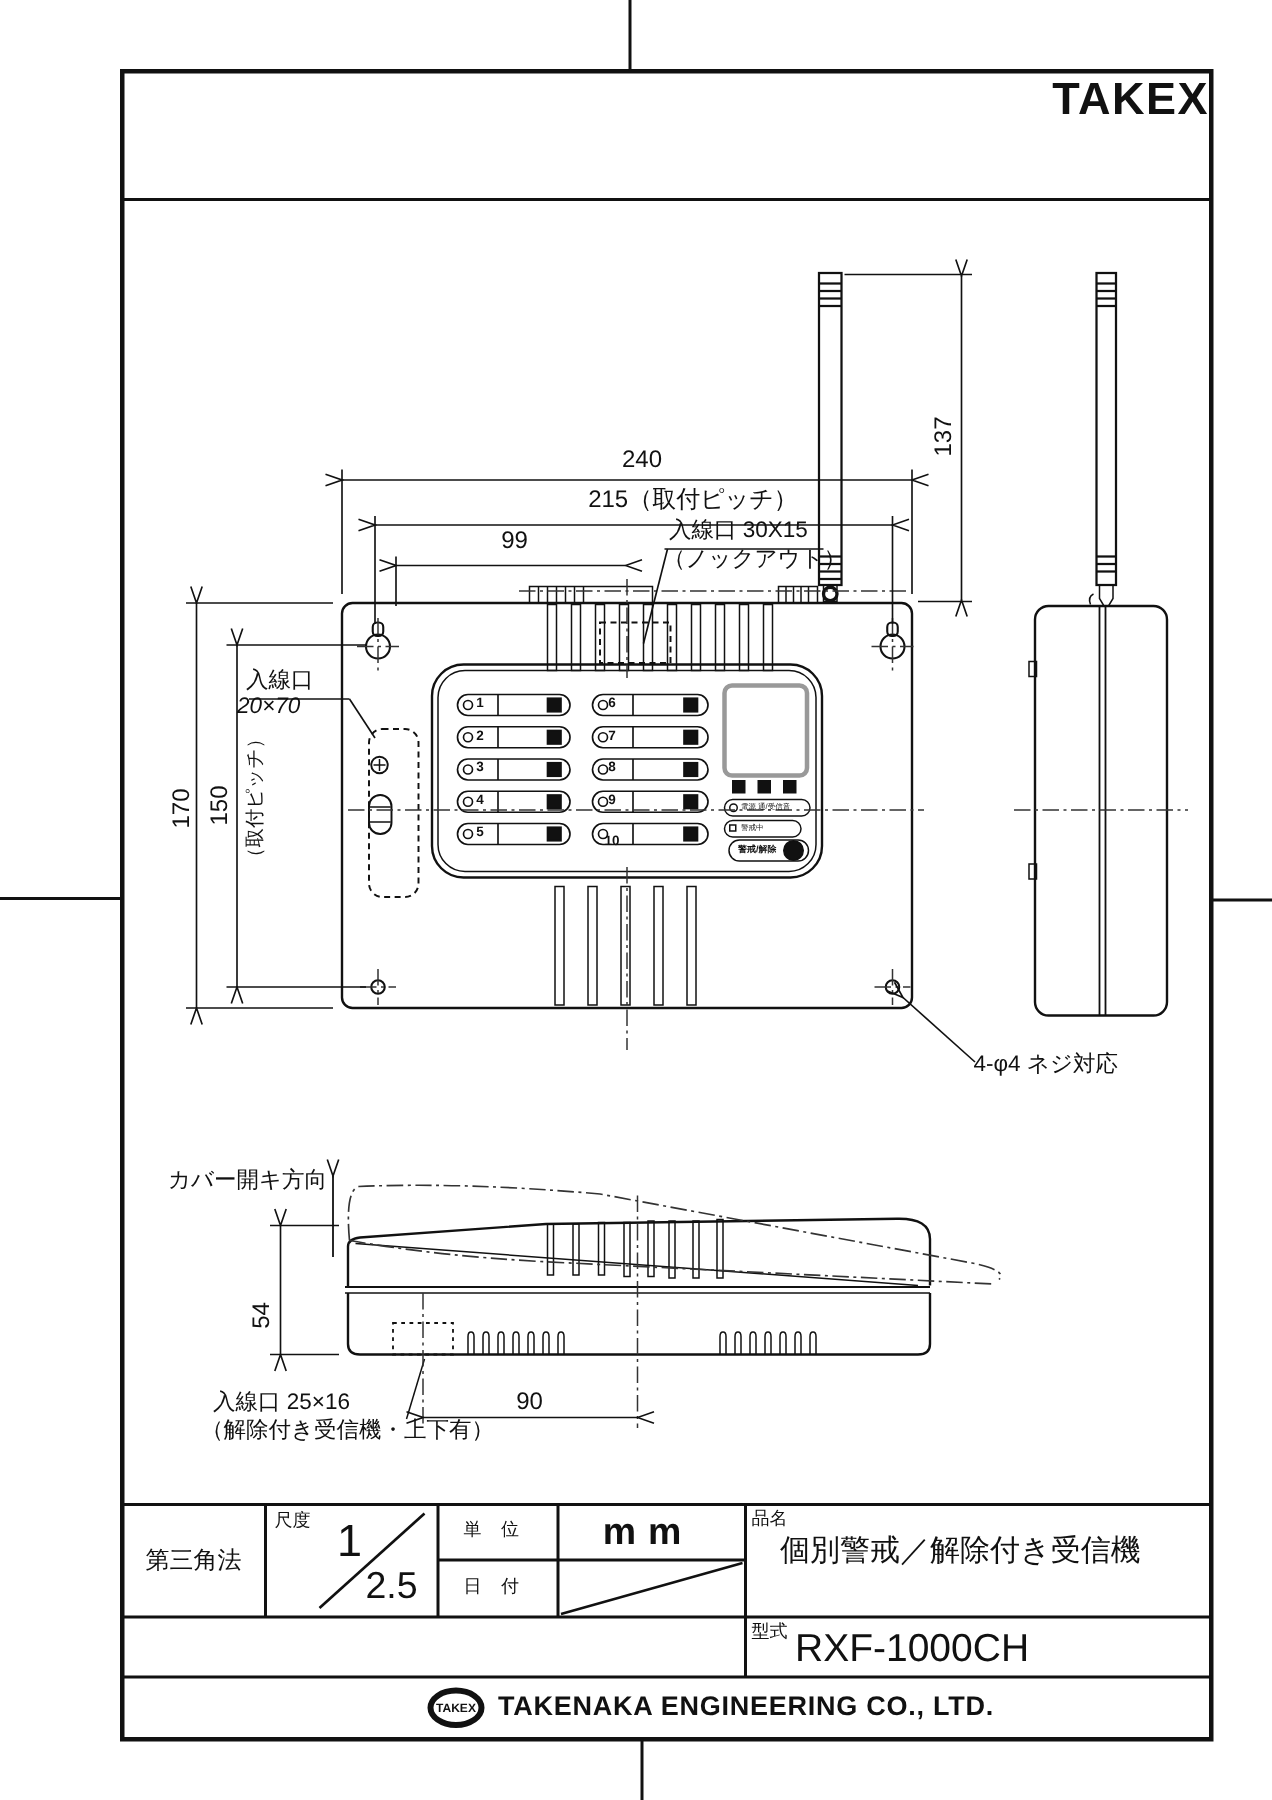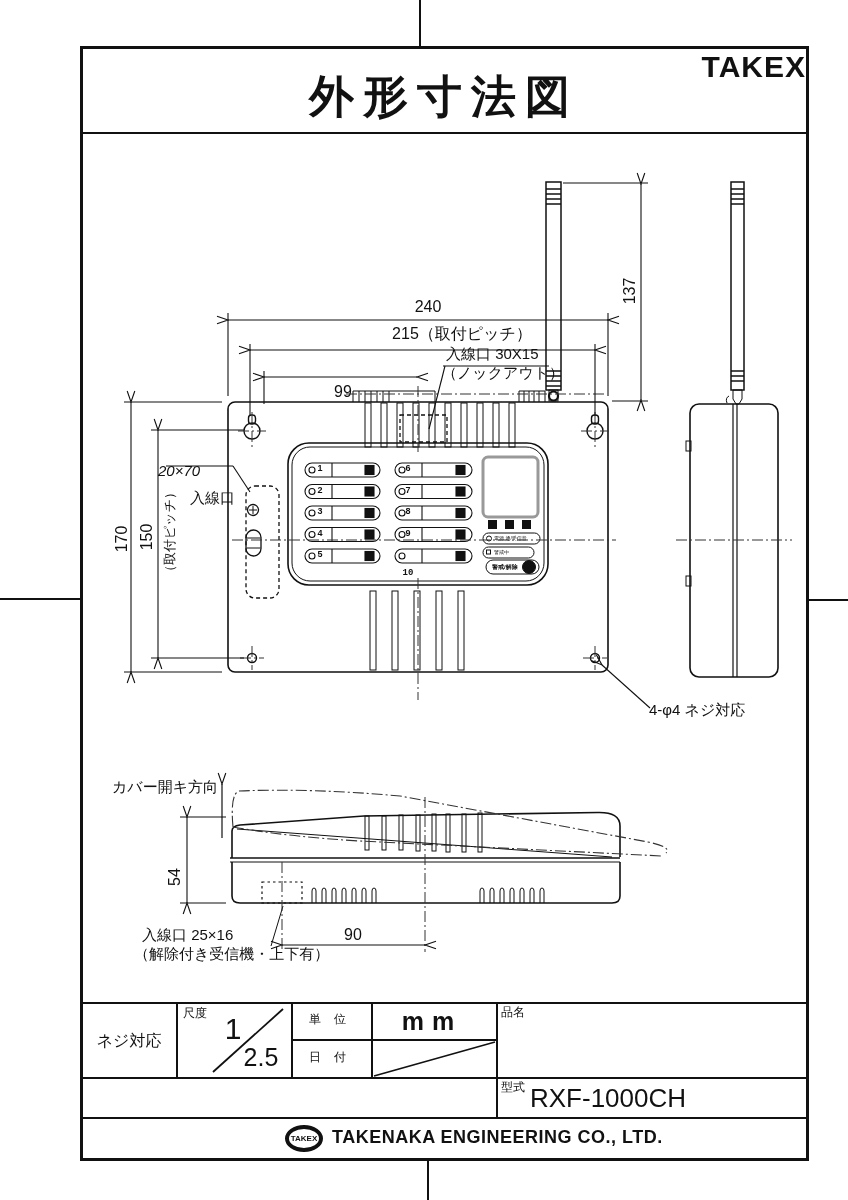--- a/index.html
+++ b/index.html
@@ -324,65 +324,65 @@
     <line x1="282" y1="945" x2="425" y2="945" marker-start="url(#ar)" marker-end="url(#ar)"></line>
 
     <line x1="443" y1="366" x2="549" y2="366"></line>
     <line x1="445" y1="366" x2="429" y2="429"></line>
     <line x1="166" y1="466" x2="233" y2="466"></line>
     <line x1="233" y1="466" x2="250" y2="492"></line>
     <line x1="602" y1="665" x2="650" y2="708" marker-start="url(#ar)"></line>
   </g>
 </svg>
 
-<div class="t title c" style="left:444px;top:97px;">外形寸法図</div>
 <div class="t brand" style="right:42px;top:50px;">TAKEX</div>
 
 <div class="t dim c" style="left:428px;top:307px;">240</div>
 <div class="t dim c" style="left:462px;top:334px;">215（取付ピッチ）</div>
-<div class="t dim c" style="left:343px;top:361px;margin-top:31px;">99</div>
+<div class="t dim c" style="left:343px;top:361px;">99</div>
 <div class="t dim cr" style="left:630px;top:291px;">137</div>
 <div class="t dim cr" style="left:122px;top:539px;">170</div>
 <div class="t dim cr" style="left:147px;top:537px;">150</div>
 <div class="t cr" style="left:170px;top:532px;font-size:13px;">（取付ピッチ）</div>
 <div class="t dim cr" style="left:175px;top:877px;">54</div>
 <div class="t dim c" style="left:353px;top:935px;text-align:center;">90</div>
 
 <div class="t lbl" style="left:446px;top:346px;">入線口 30X15</div>
 <div class="t lbl" style="left:442px;top:365px;">（ノックアウト）</div>
-<div class="t lbl" style="left:190px;top:446px;margin-top:44px;">入線口</div>
+<div class="t lbl" style="left:164px;top:446px;">入線口</div>
 <div class="t lbl" style="left:158px;top:463px;font-style:italic;">20×70</div>
 <div class="t lbl" style="left:649px;top:702px;">4-φ4 ネジ対応</div>
 <div class="t lbl" style="left:112px;top:779px;">カバー開キ方向</div>
 <div class="t lbl" style="left:142px;top:927px;">入線口 25×16</div>
 <div class="t lbl" style="left:134px;top:946px;">（解除付き受信機・上下有）</div>
 
 <div class="t ch" style="left:312px;top:464px;">1</div>
 <div class="t ch" style="left:312px;top:485.5px;">2</div>
 <div class="t ch" style="left:312px;top:507px;">3</div>
 <div class="t ch" style="left:312px;top:528.5px;">4</div>
 <div class="t ch" style="left:312px;top:550px;">5</div>
 <div class="t ch" style="left:400px;top:464px;">6</div>
 <div class="t ch" style="left:400px;top:485.5px;">7</div>
 <div class="t ch" style="left:400px;top:507px;">8</div>
 <div class="t ch" style="left:400px;top:528.5px;">9</div>
-<div class="t ch" style="left:400px;top:569px;font-family:Liberation Mono, monospace;">10</div>
+<div class="t ch" style="left:400px;top:556px;">10</div>
 
 <div class="t tiny" style="left:494px;top:536px;">電源 通/受信音</div>
 <div class="t tiny" style="left:494px;top:550px;">警戒中</div>
 <div class="t tiny" style="left:492px;top:564px;font-size:6px;font-weight:700;">警戒/解除</div>
 
-<div class="t c" style="left:129px;top:1041px;font-size:16px;">ネジ対応</div>
+<div class="t c" style="left:129px;top:1041px;font-size:16px;">第三角法</div>
 <div class="t tb-small" style="left:183px;top:1007px;">尺度</div>
 <div class="t c" style="left:233px;top:1028px;font-size:30px;">1</div>
 <div class="t c" style="left:261px;top:1058px;font-size:25px;">2.5</div>
 <div class="t tb-mid" style="left:309px;top:1013px;">単位</div>
 <div class="t tb-mid" style="left:309px;top:1051px;">日付</div>
 <div class="t c" style="left:432px;top:1022px;font-size:25px;font-weight:700;letter-spacing:8px;">mm</div>
 <div class="t tb-small" style="left:501px;top:1006px;">品名</div>
+<div class="t" style="left:520px;top:1023px;font-size:20px;">個別警戒／解除付き受信機</div>
 <div class="t tb-small" style="left:501px;top:1081px;">型式</div>
 <div class="t" style="left:530px;top:1084px;font-size:26px;">RXF-1000CH</div>
 
 <div class="logo-oval">
   <span>TAKEX</span>
 </div>
 <div class="t" style="left:332px;top:1128px;font-size:18px;font-weight:700;letter-spacing:0.5px;">TAKENAKA ENGINEERING CO., LTD.</div>
 
 </div>
 

